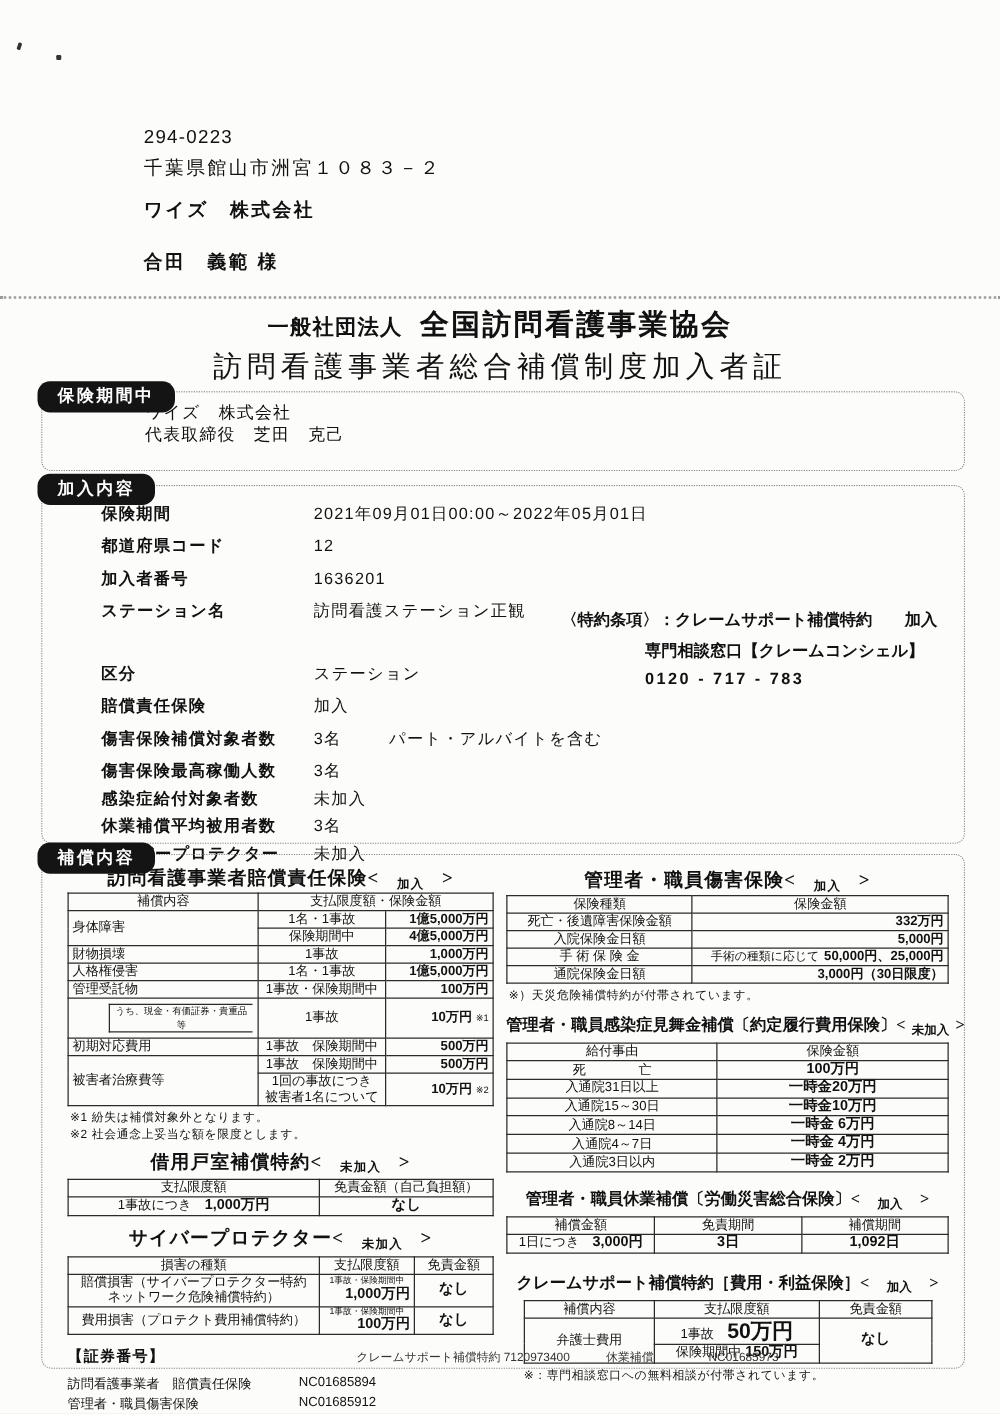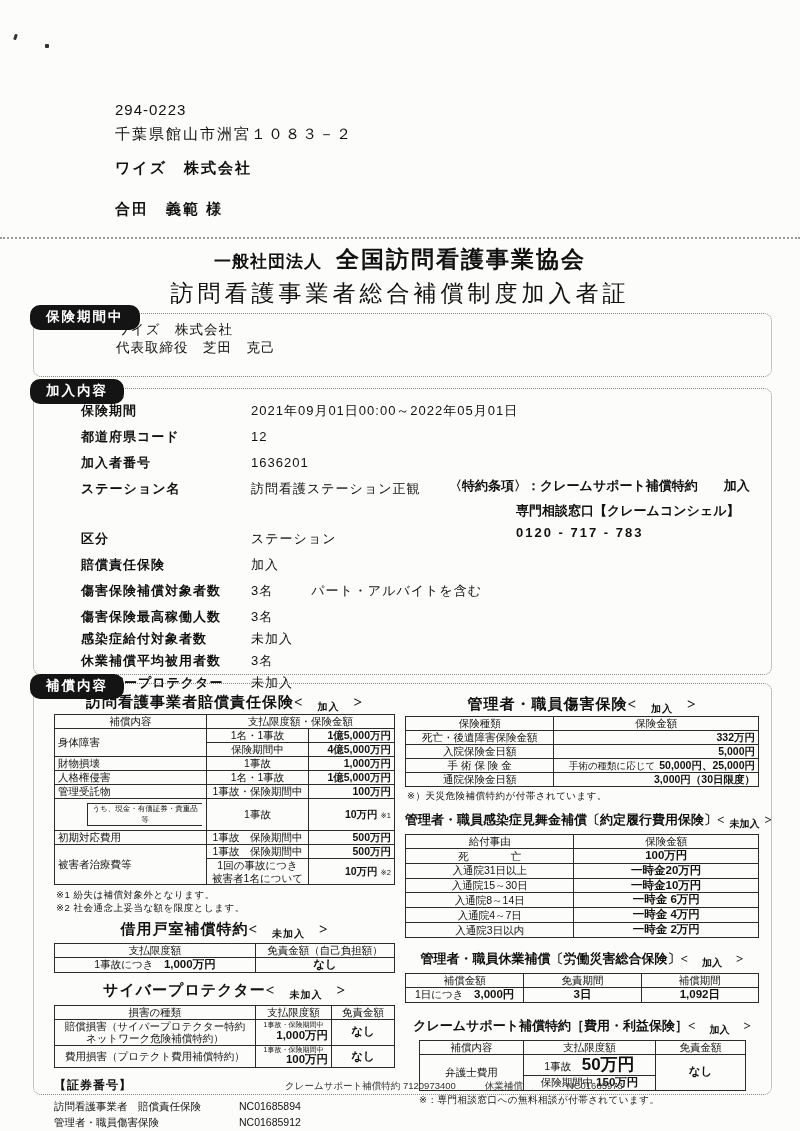--- a/index.html
+++ b/index.html
@@ -39,21 +39,21 @@
 
   .badge-enroll{left:30px;top:379px;}
   .box-enroll{left:33px;top:388px;width:737px;height:285px;}
   .fields{position:absolute;left:47px;top:13px;width:680px;}
   .frow{display:flex;align-items:baseline;height:26px;font-size:13px;}
   .frow .flab{width:170px;font-weight:bold;letter-spacing:1px;flex:none;}
   .frow .fval{letter-spacing:1px;}
   .frow .fnote{margin-left:38px;letter-spacing:1px;}
   .frow.gap{margin-top:24px;}
   .frow.tight{height:22px;}
-  .clause{position:absolute;left:415px;top:88px;width:320px;font-size:13px;font-weight:bold;}
+  .clause{position:absolute;left:415px;top:98px;width:320px;font-size:13px;font-weight:bold;}
   .clause .c1{display:flex;}
   .clause .cstat{margin-left:26px;}
   .clause .c2{margin:7px 0 0 67px;}
   .clause .c3{margin:5px 0 0 67px;letter-spacing:2px;}
 
   .badge-cov{left:30px;top:674px;}
   .box-cov{left:33px;top:683px;width:737px;height:410px;}
 
   .colL{position:absolute;left:20px;top:9px;width:341px;}
   .colR{position:absolute;left:371px;top:11px;width:354px;}

